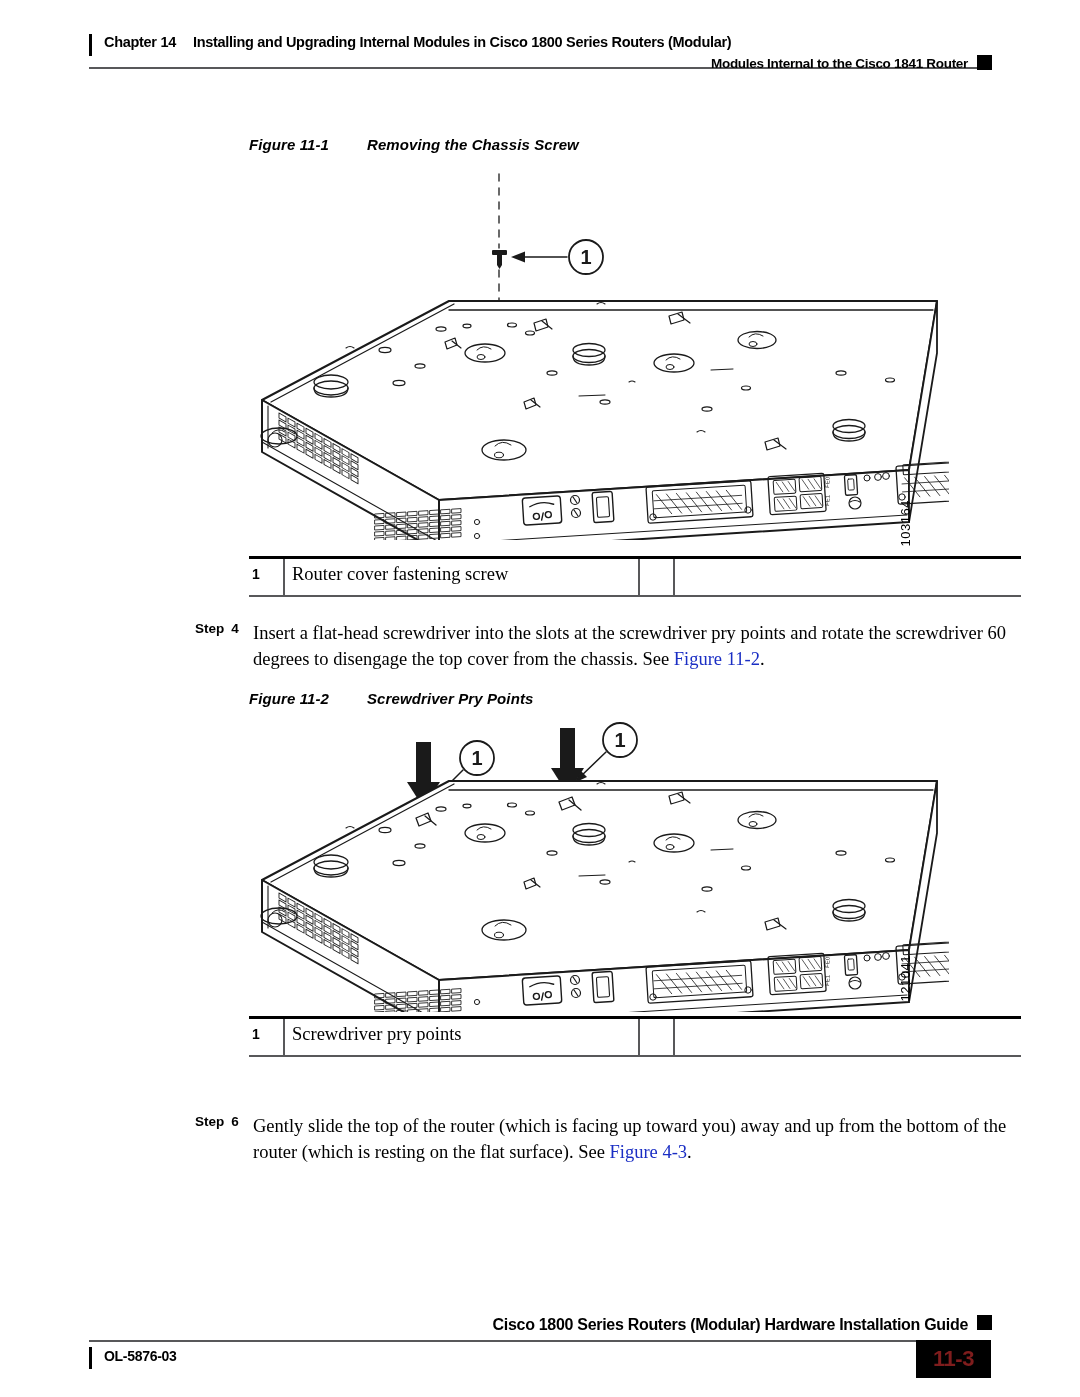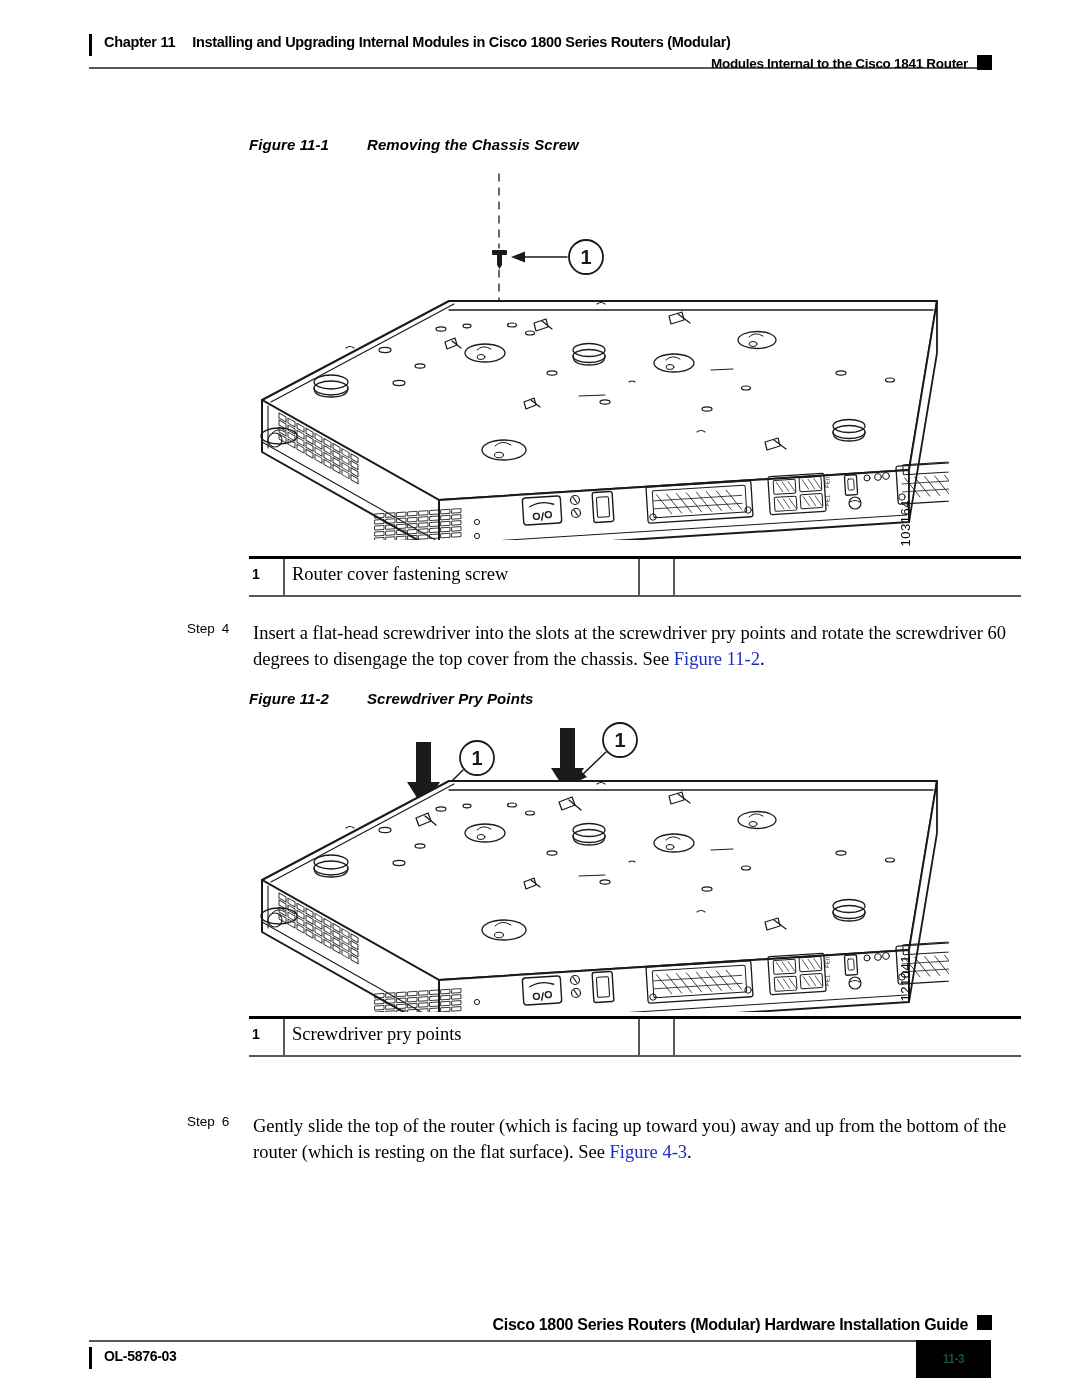--- a/index.html
+++ b/index.html
@@ -52,22 +52,22 @@
     font-family:"Liberation Serif",serif;font-size:18.5px;
   }
   .legend .lg-div{position:absolute;top:0;bottom:0;width:2px;background:#58585a;}
   .legend .lg-d1{left:34px;}
   .legend .lg-d2{left:389px;}
   .legend .lg-d3{left:424px;}
 
   
   .step{position:absolute;left:183px;width:845px;}
   .step-lbl{
-    position:absolute;left:4px;top:1px;
-    font-family:"Liberation Sans",sans-serif;font-weight:normal;font-size:13.5px;
+    position:absolute;left:12px;top:1px;
+    font-family:"Liberation Sans",sans-serif;font-weight:bold;font-size:13.5px;
     white-space:nowrap;
   }
   .step-lbl .s-n{margin-left:7px;}
   .step-body{
     margin-left:70px;
     font-family:"Liberation Serif",serif;font-size:18.5px;line-height:26px;
     text-align:left;
   }
   .xref{color:#1a2ec4;}
 
@@ -95,33 +95,33 @@
     position:absolute;left:104px;top:46px;
     font-family:"Liberation Sans",sans-serif;font-weight:bold;font-size:14px;
     letter-spacing:-0.3px;white-space:nowrap;
   }
   .ftr-pagebox{
     position:absolute;right:89px;top:38px;width:75px;height:38px;background:#000;
   }
   .ftr-pagenum{
     position:absolute;right:89px;top:38px;width:75px;height:38px;
     display:flex;align-items:center;justify-content:center;
-    color:#14532d;font-family:"Liberation Sans",sans-serif;font-weight:bold;font-size:12px;
+    color:#7f1d1d;font-family:"Liberation Sans",sans-serif;font-weight:bold;font-size:22px;
     letter-spacing:-0.5px;
   }
 </style>
 </head>
 <body>
 
 <div class="page">
 
   <div class="hdr">
     <div class="hdr-changebar"></div>
     <div class="hdr-chapter">
-      <span class="ch-num">Chapter 11</span><span>Installing and Upgrading Internal Modules in Cisco 1800 Series Routers (Modular)</span>
+      <span class="ch-num">Chapter 14</span><span>Installing and Upgrading Internal Modules in Cisco 1800 Series Routers (Modular)</span>
     </div>
     <div class="hdr-rule"></div>
     <div class="hdr-right">Modules Internal to the Cisco 1841 Router</div>
     <div class="hdr-sq"></div>
   </div>
 
   <div class="figcap" style="left:249px;top:136px;">
     <span class="fc-num">Figure 11-1</span><span>Removing the Chassis Screw</span>
   </div>
 

